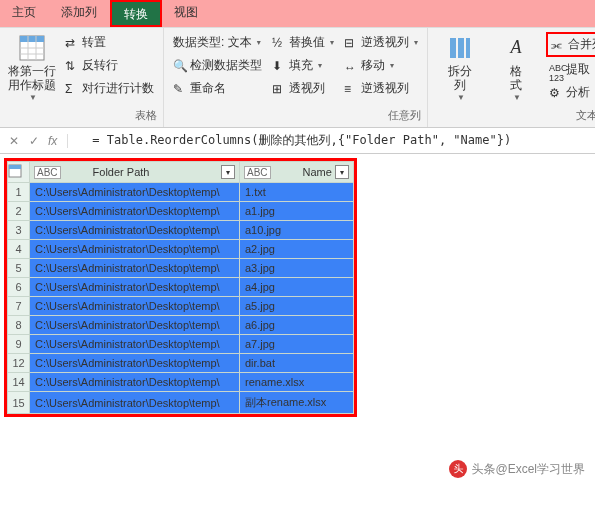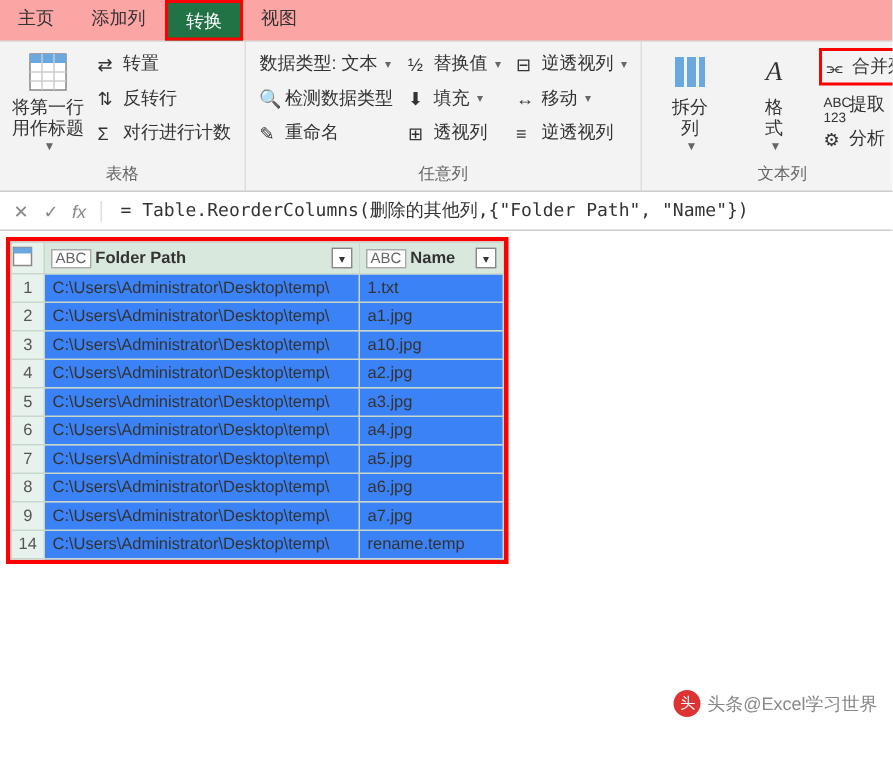--- a/index.html
+++ b/index.html
@@ -7,45 +7,45 @@
 
 
 .tabs { display: flex; background: #fca5a5; border-bottom: 1px solid #ddd; height: 28px; }
 .tab { padding: 4px 12px; cursor: pointer; border-right: 1px solid transparent; }
 .tab.active { background: #217346; color: #fff; border: 2px solid red; }
 
 
 .ribbon { display: flex; background: #f3f3f3; border-bottom: 1px solid #ccc; }
 .group { border-right: 1px solid #ddd; padding: 4px 6px 2px 6px; display: flex; flex-direction: column; justify-content: space-between; }
 .group-body { display: flex; gap: 4px; align-items: flex-start; flex: 1; }
-.group-label { text-align: center; font-size: 11px; color: #666; padding: 4px 0 2px 0; }
+.group-label { text-align: right; font-size: 11px; color: #666; padding: 4px 0 2px 0; }
 .big-btn { display: flex; flex-direction: column; align-items: center; justify-content: center; width: 52px; padding: 2px; cursor: pointer; text-align: center; line-height: 1.2; }
 .big-btn .ico { width: 28px; height: 28px; margin-bottom: 2px; display: flex; align-items: center; justify-content: center; }
 .small-btn { display: flex; align-items: center; gap: 3px; padding: 2px 3px; cursor: pointer; white-space: nowrap; }
 .small-btn .ico { width: 14px; height: 14px; }
 .col { display: flex; flex-direction: column; gap: 2px; }
 .chev { font-size: 8px; color: #666; margin-left: 2px; }
 .merge-highlight { border: 2px solid red; }
 
 
 .formula-bar { display: flex; align-items: center; border-bottom: 1px solid #ccc; height: 26px; background: #fff; padding-left: 4px; }
 .fx-icon { width: 20px; text-align: center; color: #888; }
-.fx-label { font-style: italic; color: #888; padding: 0 10px 0 4px; border-right: 1px solid #ddd; margin-right: 12px; }
+.fx-label { font-style: italic; color: #888; padding: 0 10px 0 4px; border-right: 1px solid #ddd; margin-right: 24px; }
 .formula { flex: 1; font-family: Consolas, monospace; font-size: 12px; color: #333; }
 
 
 .table-wrap { border: 3px solid red; margin: 4px; display: inline-block; }
 table { border-collapse: collapse; background: #e8f2ec; }
 th, td { border: 1px solid #c8d6cc; font-size: 11px; text-align: left; }
 .rownum-head { width: 22px; background: #e8f2ec; border: 1px solid #c8d6cc; }
 .rownum { width: 22px; text-align: center; background: #e8f2ec; color: #555; font-size: 11px; padding: 3px 2px; }
 th.colhead { background: #d9e8dd; font-weight: normal; position: relative; padding: 0; }
 .colhead-inner { display: flex; align-items: center; padding: 3px 4px; gap: 3px; }
 .type-ico { font-size: 10px; color: #666; background: #fff; border: 1px solid #aaa; padding: 0 2px; }
-.col-title { flex: 1; font-weight: bold; }
+.col-title { flex: 1; font-weight: normal; margin-left: 29px; }
 .filter-btn { width: 14px; height: 14px; border: 1px solid #888; background: #fff; display: flex; align-items: center; justify-content: center; font-size: 8px; cursor: pointer; }
 .col-path { width: 210px; }
 .col-name { width: 96px; }
 td.cell { padding: 3px 5px; background: #3b82f6; }
 
 
 .watermark { position: absolute; right: 10px; top: 460px; display: flex; align-items: center; gap: 4px; color: #888; font-size: 12px; }
 .watermark .logo { width: 18px; height: 18px; border-radius: 50%; background: #d33; color: #fff; display: flex; align-items: center; justify-content: center; font-size: 10px; }
 </style>
 </head>
@@ -268,23 +268,33 @@
           <td class="rownum">8</td>
           <td class="cell col-path">C:\Users\Administrator\Desktop\temp\</td>
           <td class="cell col-name">a6.jpg</td>
         </tr>
         <tr>
           <td class="rownum">9</td>
           <td class="cell col-path">C:\Users\Administrator\Desktop\temp\</td>
           <td class="cell col-name">a7.jpg</td>
         </tr>
         <tr>
+          <td class="rownum">12</td>
+          <td class="cell col-path">C:\Users\Administrator\Desktop\temp\</td>
+          <td class="cell col-name">dir.bat</td>
+        </tr>
+        <tr>
           <td class="rownum">14</td>
           <td class="cell col-path">C:\Users\Administrator\Desktop\temp\</td>
-          <td class="cell col-name">rename.temp</td>
+          <td class="cell col-name">rename.xlsx</td>
+        </tr>
+        <tr>
+          <td class="rownum">15</td>
+          <td class="cell col-path">C:\Users\Administrator\Desktop\temp\</td>
+          <td class="cell col-name">副本rename.xlsx</td>
         </tr>
       </tbody>
 </table>
 </div>
 
 <div class="watermark">
   <span class="logo">头</span>
   <span>头条@Excel学习世界</span>
 </div>
 

